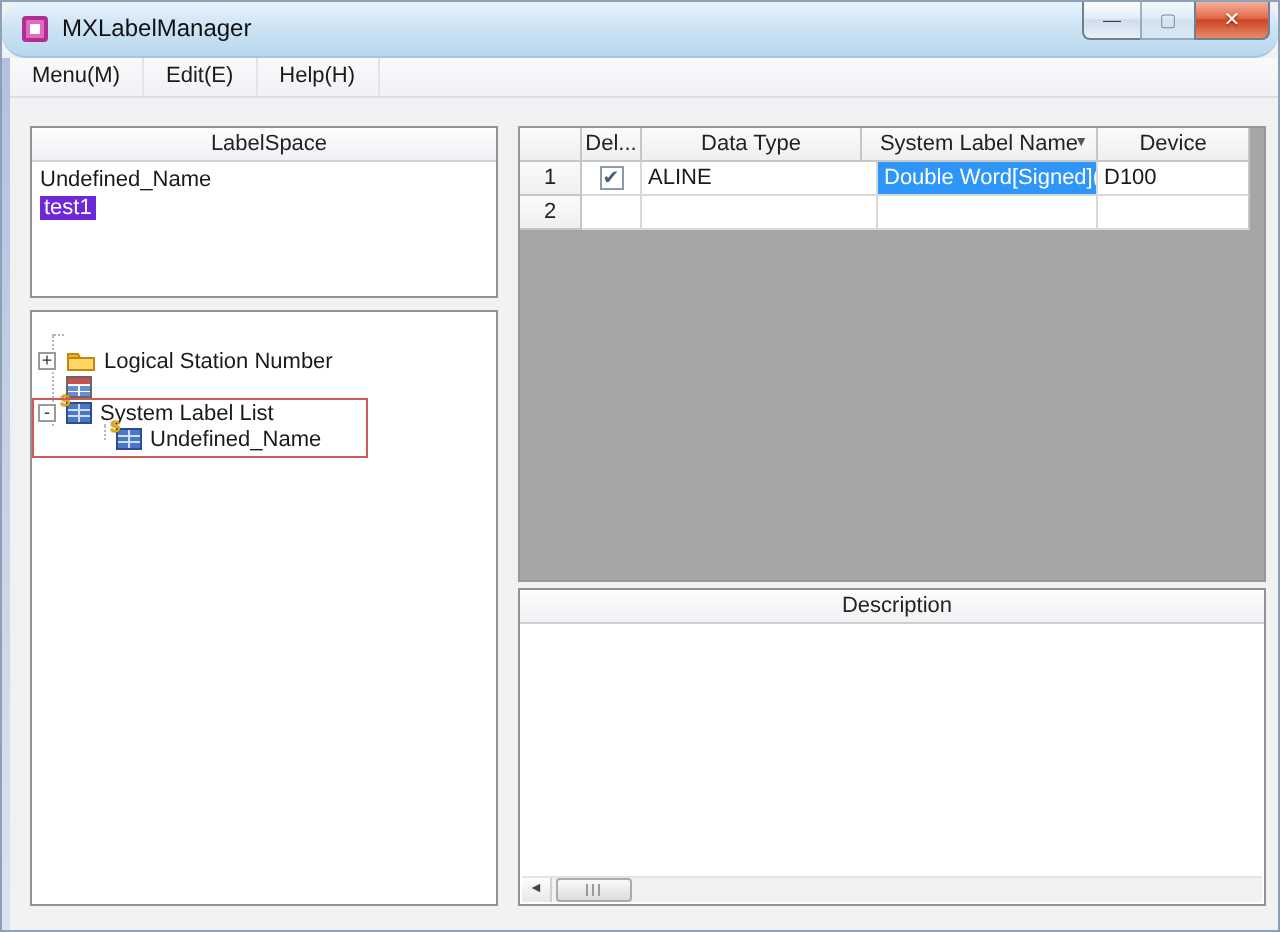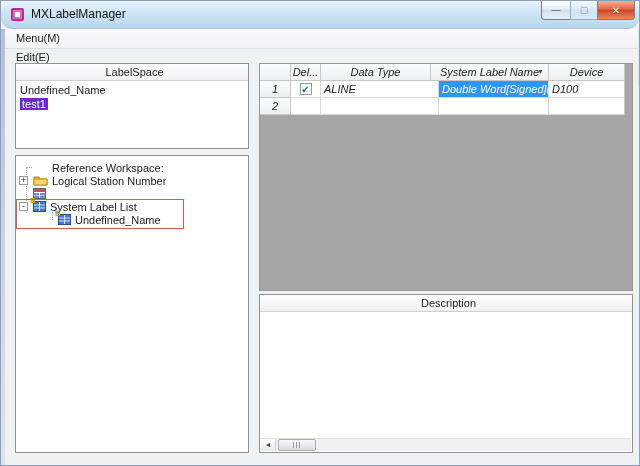--- a/index.html
+++ b/index.html
@@ -30,21 +30,20 @@
   .winbtn.close {
     width:38px; border-bottom-right-radius:4px;
     background:linear-gradient(180deg,#f5b09a 0%,#e06a4a 45%,#cc4427 50%,#e98a64 100%);
     color:#fff; font-weight:bold; font-size:10px; text-shadow:0 1px 1px #913015;
   }
   .menubar {
     position:absolute; left:0; top:28px; width:100%; height:20px;
     background:linear-gradient(180deg,#fafafc 0%,#f1f1f6 100%);
     border-bottom:1px solid #dddde6; display:flex; align-items:stretch;
     padding-left:4px;
-    flex-direction:column;
   }
   .menu-item {
     padding:0 11px; line-height:19px; border-right:1px solid #e4e4ea;
     color:#1a1a1a; cursor:default;
   }
   .frame-left {
     position:absolute; left:0; top:28px; bottom:0; width:4px;
     background:linear-gradient(180deg,#b3c1de 0%,#ccd6e7 60%,#dde3ee 100%);
   }
   
@@ -78,21 +77,21 @@
   .vline { position:absolute; left:10px; top:11px; height:46px; border-left:1px dotted #b8b8b8; }
   .vline2 { position:absolute; left:36px; top:56px; height:8px; border-left:1px dotted #b8b8b8; }
   .hstub { position:absolute; top:6px; width:6px; border-top:1px dotted #b8b8b8; }
   .red-box {
     position:absolute; left:0px; top:43px; width:168px; height:30px;
     border:1px solid #d05a5a; pointer-events:none;
   }
   
   .gridctl {
     position:absolute; left:258px; top:62px; width:374px; height:228px;
-    background:#a6a6a6; border:1px solid #979797;font-style:italic;
+    background:#a6a6a6; border:1px solid #979797;
   }
   .grid-row { display:flex; }
   .gcell {
     height:17px; line-height:16px; overflow:hidden; white-space:nowrap;
     border-right:1px solid #c6c6c6; border-bottom:1px solid #c6c6c6;
   }
   .ghead {
     background:linear-gradient(180deg,#fafbfc 0%,#edeff1 100%);
     text-align:center; color:#222;
   }
@@ -173,21 +172,20 @@
   </div>
 </div>
 
 <div class="panel treepanel">
   <div class="tree-body">
     <div class="vline"></div>
     <div class="vline2"></div>
 
     <div class="tree-row tree-root">
       <span class="hstub" style="left:10px;"></span>
-      <span>Reference Workspace:</span>
     </div>
 
     <div class="tree-row tree-l1">
       <span class="expander">+</span>
       <span class="tree-icon">
         <svg width="15" height="11" viewBox="0 0 15 11">
           <path d="M1 2 L6 2 L7 4 L14 4 L14 10 L1 10 Z" fill="#f2b32f" stroke="#c08a10" stroke-width="1"></path>
           <path d="M1 4 L14 4 L14 10 L1 10 Z" fill="#ffd564" stroke="#c08a10" stroke-width="1"></path>
         </svg>
       </span>

